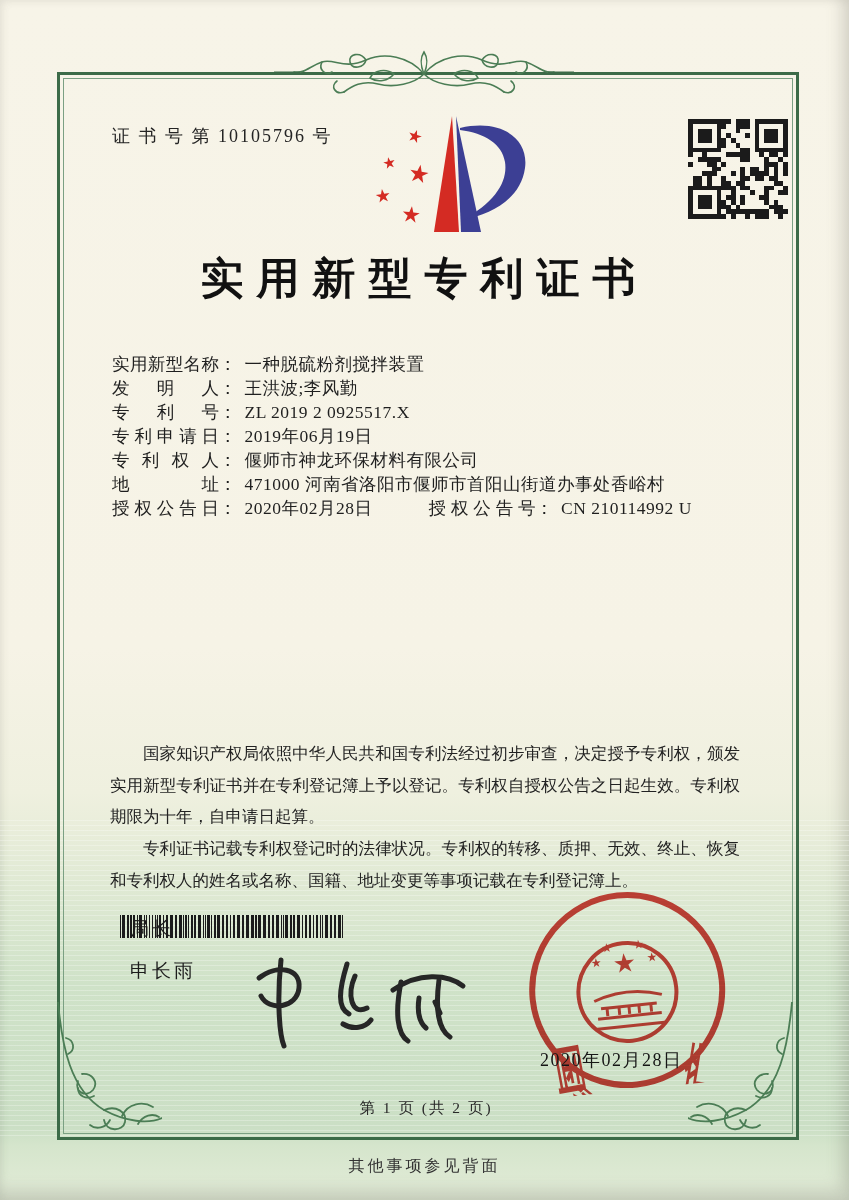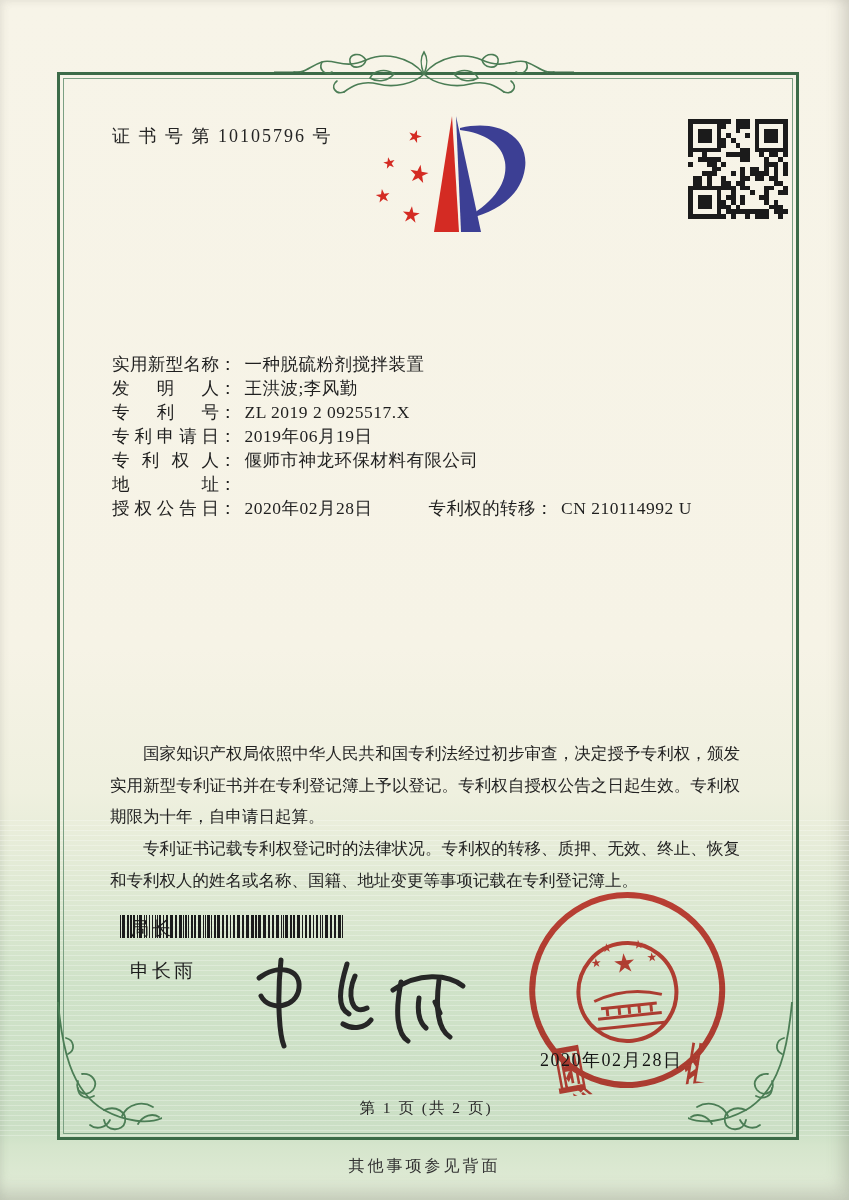--- a/index.html
+++ b/index.html
@@ -354,20 +354,21 @@
         <rect x="7" y="20" width="1" height="1" fill="#1b1b1b"></rect>
         <rect x="9" y="20" width="1" height="1" fill="#1b1b1b"></rect>
         <rect x="12" y="20" width="1" height="1" fill="#1b1b1b"></rect>
         <rect x="14" y="20" width="1" height="1" fill="#1b1b1b"></rect>
         <rect x="15" y="20" width="1" height="1" fill="#1b1b1b"></rect>
         <rect x="16" y="20" width="1" height="1" fill="#1b1b1b"></rect>
         <rect x="19" y="20" width="1" height="1" fill="#1b1b1b"></rect>
       </svg>
   </div>
 
+  <div class="title">实用新型专利证书</div>
 
   <div class="fields">
     <div class="field-row">
       <span class="flabel">实用新型名称</span>
         <span class="colon">：</span>
         <span class="fvalue">一种脱硫粉剂搅拌装置</span>
     </div>
     <div class="field-row">
       <span class="flabel">发明人</span>
         <span class="colon">：</span>
@@ -384,27 +385,28 @@
         <span class="fvalue">2019年06月19日</span>
     </div>
     <div class="field-row">
       <span class="flabel">专利权人</span>
         <span class="colon">：</span>
         <span class="fvalue">偃师市神龙环保材料有限公司</span>
     </div>
     <div class="field-row">
       <span class="flabel">地址</span>
         <span class="colon">：</span>
+        <span class="fvalue">471000 河南省洛阳市偃师市首阳山街道办事处香峪村</span>
     </div>
     <div class="field-row">
       <span class="flabel">授权公告日</span>
         <span class="colon">：</span>
         <span class="fvalue">2020年02月28日</span>
       <span class="pair2">
-        <span class="flabel">专利权的转移</span>
+        <span class="flabel">授权公告号</span>
           <span class="colon">：</span>
           <span class="fvalue">CN 210114992 U</span>
       </span>
     </div>
   </div>
 
   <div class="paragraphs">
     <p>国家知识产权局依照中华人民共和国专利法经过初步审查，决定授予专利权，颁发实用新型专利证书并在专利登记簿上予以登记。专利权自授权公告之日起生效。专利权期限为十年，自申请日起算。</p>
     <p>专利证书记载专利权登记时的法律状况。专利权的转移、质押、无效、终止、恢复和专利权人的姓名或名称、国籍、地址变更等事项记载在专利登记簿上。</p>
   </div>

